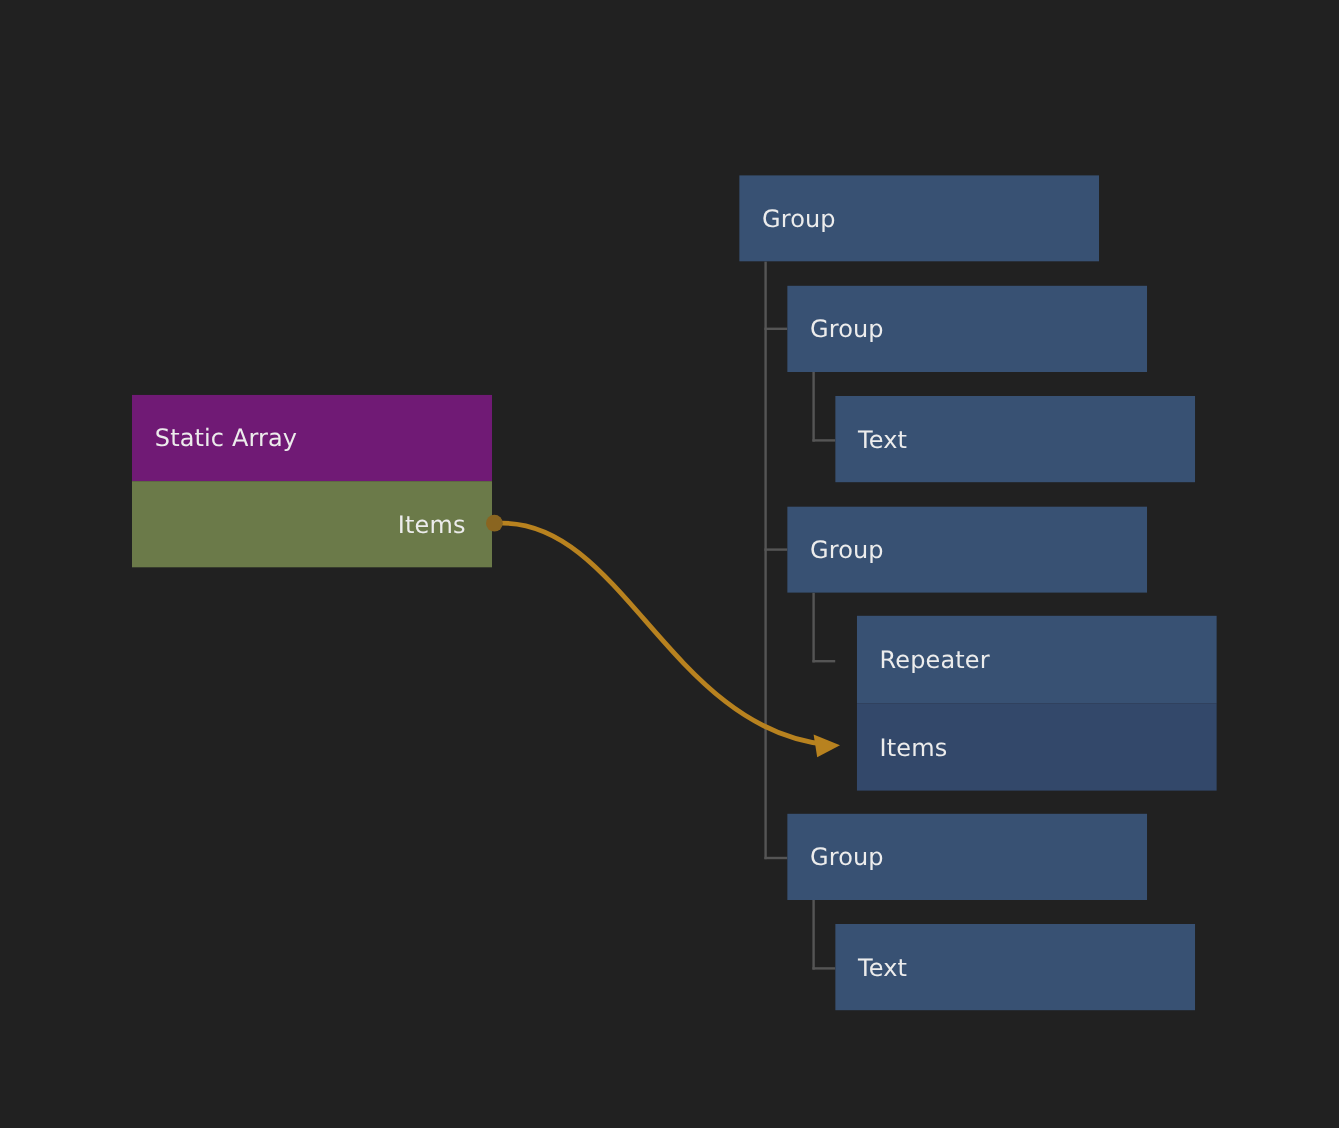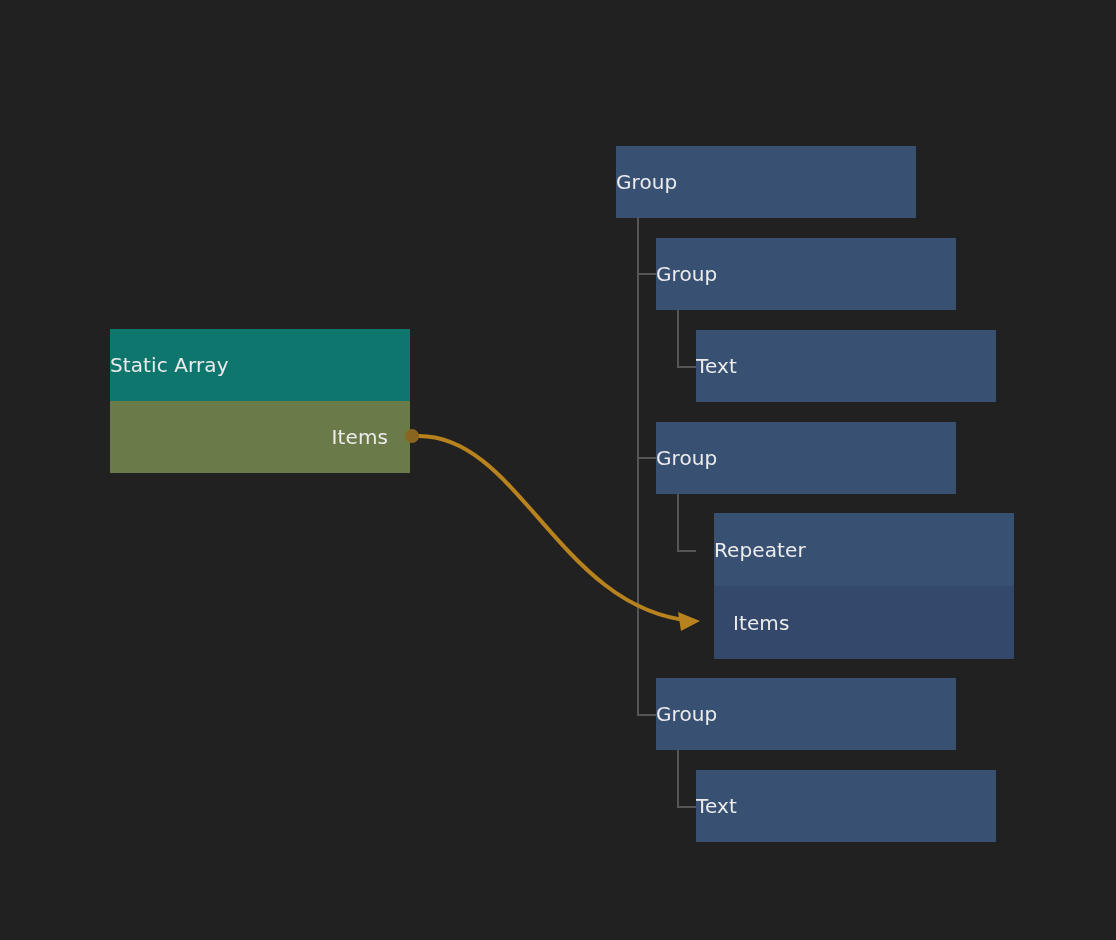--- a/index.html
+++ b/index.html
@@ -34,32 +34,33 @@
     box-sizing: border-box;
     display: flex;
     align-items: center;
     color: #ececec;
     font-size: 20px;
     letter-spacing: 0.1px;
     line-height: 1;
     white-space: nowrap;
   }
   .node-row.title {
+    padding-left: 19px;
   }
   .node-row.port-out {
     justify-content: flex-end;
     padding-right: 22px;
   }
   .node-row.port-in {
     padding-left: 19px;
   }
 
   
   .node.green { }
-  .node.green .title  { background: #0f766e; }
+  .node.green .title  { background: #701a75; }
   .node.green .port-out { background: #6b7a49; }
 
   
   .node.blue .title   { background: #385173; }
   .node.blue .port-in { background: #33486a; }
 
   
   .tline {
     position: absolute;
     background: #555555;

